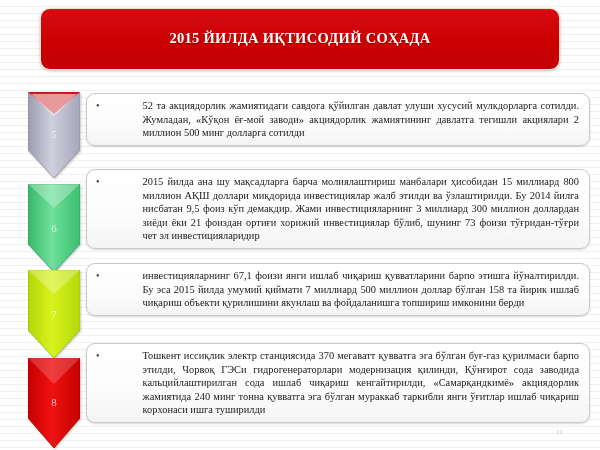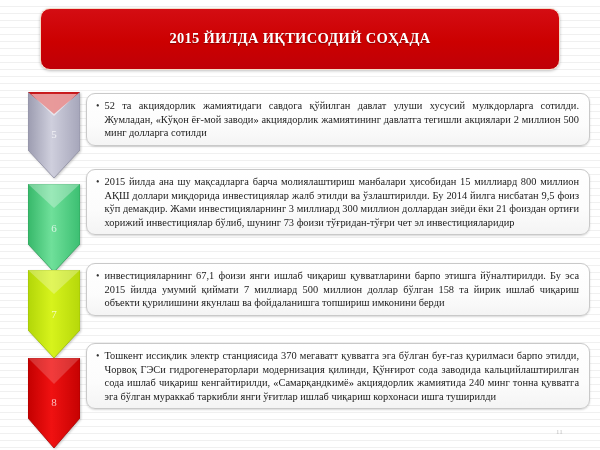--- a/index.html
+++ b/index.html
@@ -105,20 +105,21 @@
   }
   .bubble-text {
     flex: 1 1 auto;
     font-family: "Liberation Serif", serif;
     font-size: 10.4px;
     line-height: 13.6px;
     color: #1b1b1b;
     text-align: justify;
     text-justify: inter-word;
     hyphens: none;
+    margin-left: 38px;
   }
   .bubble-text:last-line { text-align: left; }
 
   .pagenum {
     position: absolute;
     right: 8px;
     bottom: 2px;
     font-size: 7px;
     color: #bdbdbd;
   }

